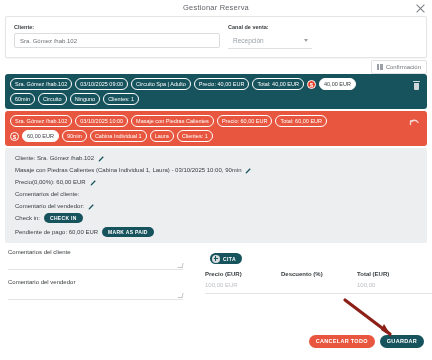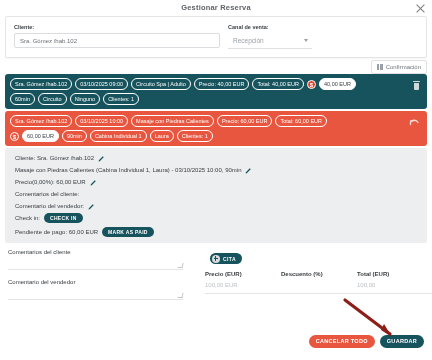--- a/index.html
+++ b/index.html
@@ -7,21 +7,21 @@
     width:432px;height:360px;overflow:hidden;
     background:#ffffff;
     font-family:"Liberation Sans", sans-serif;
     font-size:6px;
     color:#3c4043;
     position:relative;
   }
   .modal{position:absolute;inset:0;background:#fff;}
 
   
-  .hdr{height:16px;position:relative;font-weight:bold;}
+  .hdr{height:16px;position:relative;}
   .hdr-title{
     position:absolute;left:0;right:0;top:3px;text-align:center;
     font-size:7.5px;color:#5f6368;letter-spacing:.2px;
   }
   .close-x{
     position:absolute;right:6px;top:3px;width:11px;height:11px;
     cursor:pointer;
   }
   .close-x:before,.close-x:after{
     content:"";position:absolute;left:0;top:5px;width:11px;height:1px;

